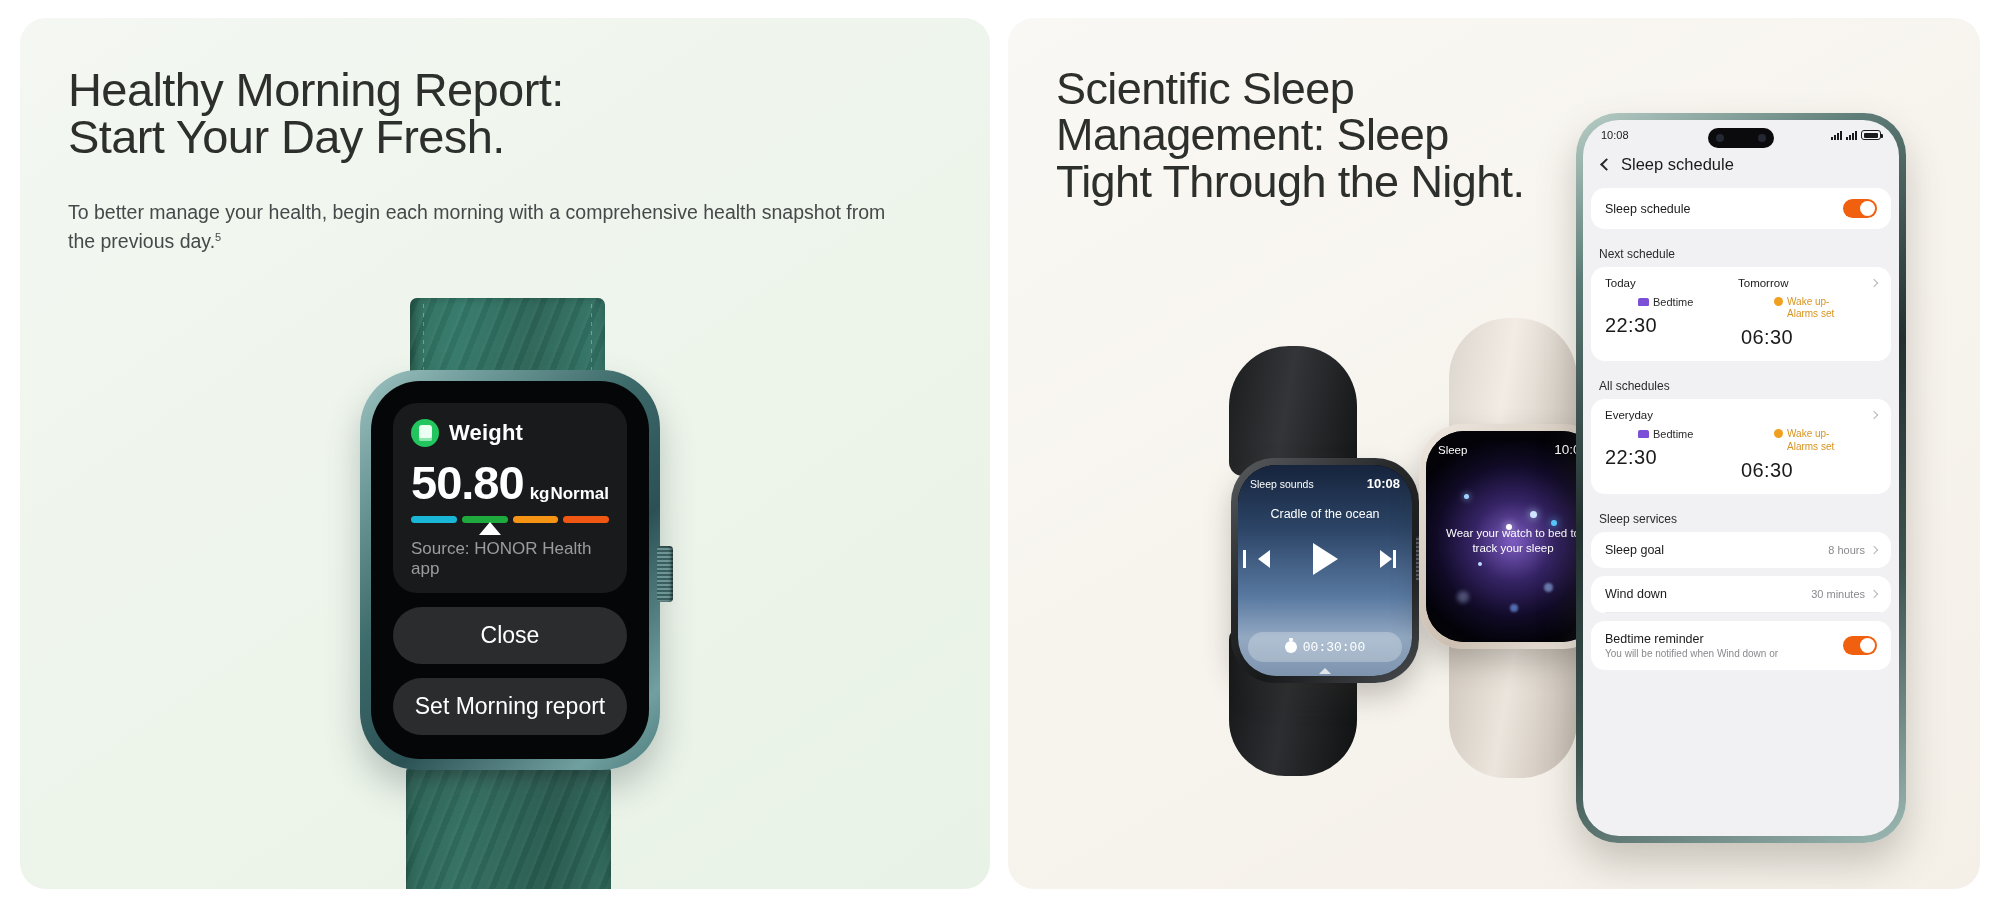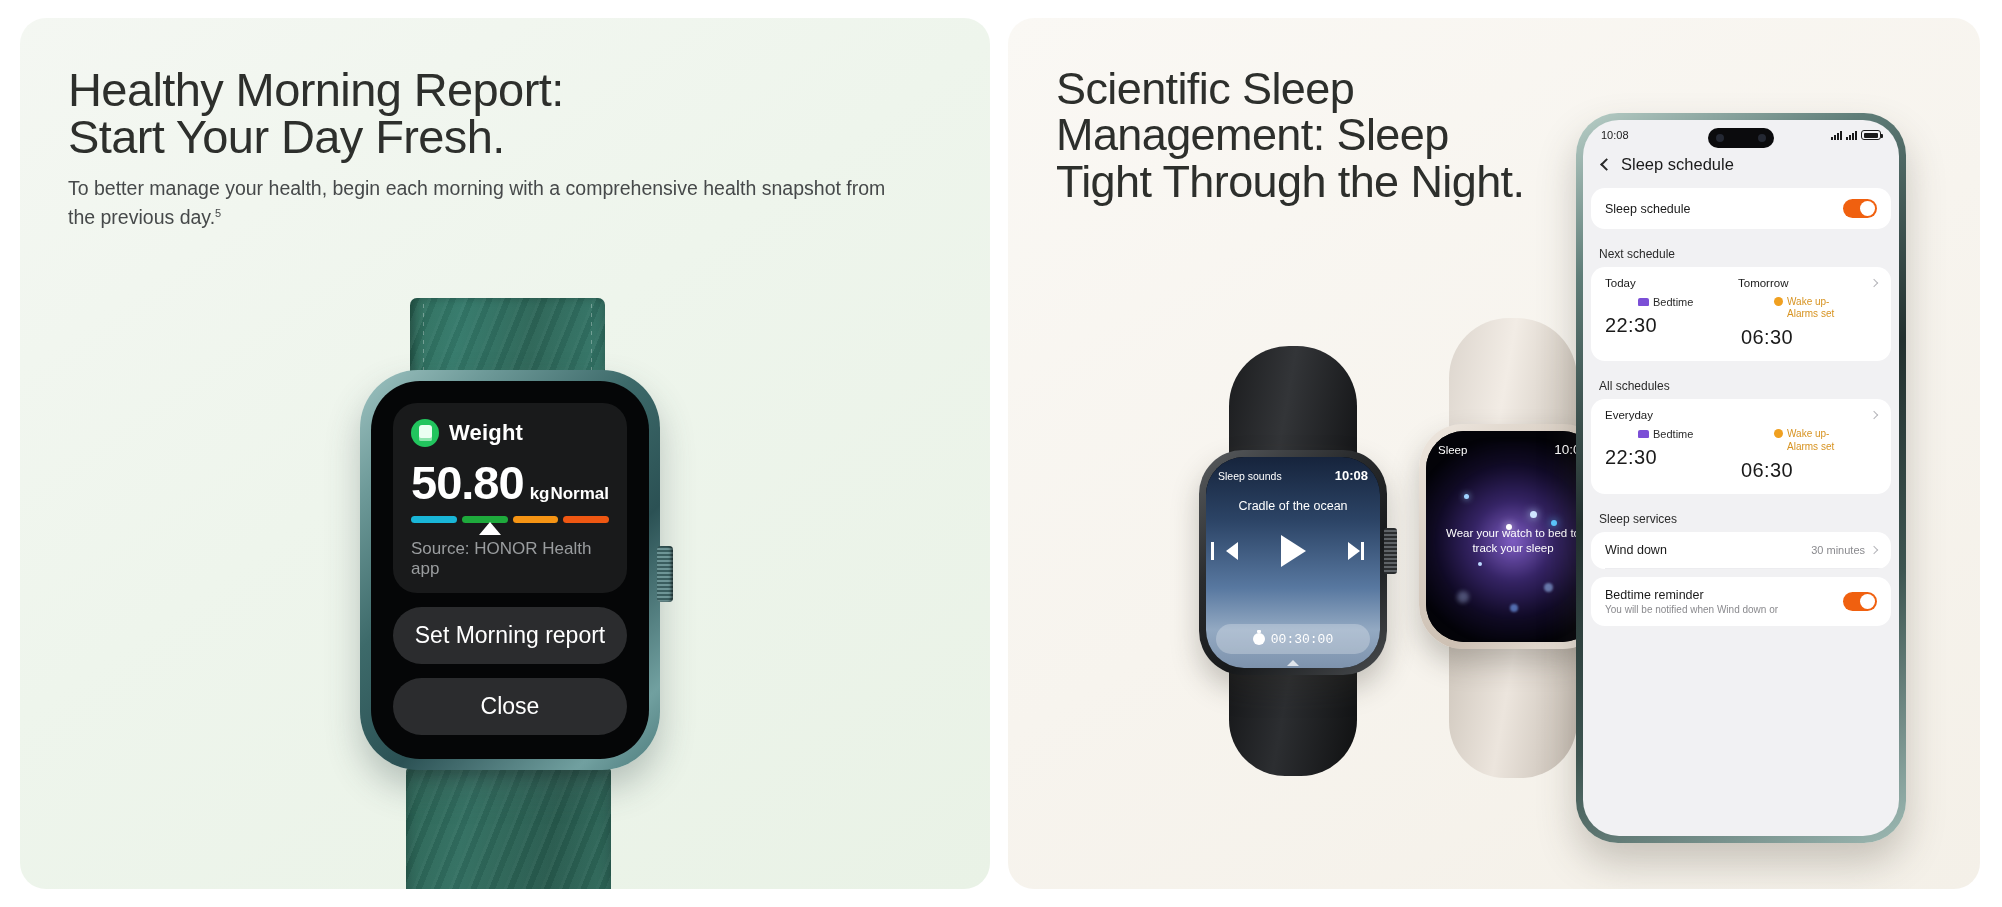--- a/index.html
+++ b/index.html
@@ -18,21 +18,21 @@
 
   .copy-left  { position: absolute; left: 48px; top: 48px; width: 830px; }
   .copy-right { position: absolute; left: 48px; top: 48px; width: 540px; }
 
   h1.headline {
     font-size: 47px; line-height: 1.0; font-weight: 400;
     color: #2d2f2c; letter-spacing: -0.6px; white-space: pre-line;
   }
   .panel-right h1.headline { font-size: 45px; line-height: 1.03; }
   p.subcopy {
-    margin-top: 14px; font-size: 19.5px; line-height: 1.48;
+    margin-top: 38px; font-size: 19.5px; line-height: 1.48;
     color: #46494a; font-weight: 400; white-space: pre-line;
   }
   p.subcopy sup { font-size: 11px; vertical-align: super; }
   .panel-right p.subcopy { margin-top: 22px; }
 
   
   .watch-wrap { position: absolute; left: 290px; top: 280px; width: 390px; height: 600px; }
   .strap-top {
     position: absolute; left: 100px; top: 0; width: 195px; height: 118px;
     background: linear-gradient(100deg,#2f6e5d 0%,#34796a 25%,#2c6557 60%,#35786a 100%);
@@ -117,21 +117,21 @@
   .rw-black .rw-strap-t { background: linear-gradient(100deg,#1b1c1e,#333538 45%,#141517); }
   .rw-black .rw-strap-b { background: linear-gradient(100deg,#141517,#2c2e31 45%,#0f1011); }
   .rw-cream .rw-strap-t { background: linear-gradient(100deg,#dcd5cd,#f2ece5 45%,#cdc5bb); }
   .rw-cream .rw-strap-b { background: linear-gradient(100deg,#cfc7bd,#ece5dd 45%,#c3bab0); }
 
   .rw-case {
     position:absolute; left: 50%; transform: translateX(-50%);
     width: 188px; height: 225px; border-radius: 44px; padding: 7px;
     box-shadow: 0 14px 28px rgba(50,45,40,.26);
   }
-  .rw-black .rw-case { top: 104px; background: linear-gradient(140deg,#5a5d60,#2a2c2e 35%,#17191b 65%,#4a4d50); }
+  .rw-black .rw-case { top: 112px; background: linear-gradient(140deg,#5a5d60,#2a2c2e 35%,#17191b 65%,#4a4d50); margin-left: 32px; }
   .rw-cream .rw-case { top: 106px; background: linear-gradient(140deg,#efe8e0,#d9cfc4 35%,#cdc0b3 65%,#f0e9e1); }
   .rw-screen { position:absolute; inset:7px; border-radius: 38px; overflow:hidden; background:#000; }
   .rw-crown {
     position:absolute; right:-10px; top: 78px; width: 13px; height: 46px; border-radius:3px;
   }
   .rw-black .rw-crown { background: repeating-linear-gradient(180deg,#2a2c2e 0 2px,#5f6367 2px 4px); }
   .rw-cream .rw-crown { background: repeating-linear-gradient(180deg,#b9ada0 0 2px,#efe6db 2px 4px); }
 
   
   .ss-screen {
@@ -268,22 +268,22 @@
             <div class="w-bar">
               <span style="background:#19b6d8"></span>
               <span style="background:#1eaa3c"></span>
               <span style="background:#f59414"></span>
               <span style="background:#ef5712"></span>
               <div class="w-marker"></div>
             </div>
             <div class="w-source">Source: HONOR Health app</div>
           </div>
 
+          <div class="w-btn">Close</div>
           <div class="w-btn">Set Morning report</div>
-          <div class="w-btn">Close</div>
 
         </div>
       </div>
     </div>
   </div>
 
   <div class="panel panel-right">
 
     <div class="copy-right">
       <h1 class="headline">Scientific Sleep
@@ -448,20 +448,29 @@
 Alarms set</span>
                   </div>
                   <div class="sched-time">06:30</div>
                 </div>
               </div>
             </div>
           </div>
 
           <div class="ph-section-title">Sleep services</div>
 
+          <div class="ph-group">
+            <div class="ph-row">
+              <span class="ph-row-label">Sleep goal</span>
+              <span class="ph-row-right">
+                <span class="ph-row-value">8 hours</span>
+                <span class="chev-r"></span>
+              </span>
+            </div>
+          </div>
 
           <div class="ph-group">
             <div class="ph-row">
               <span class="ph-row-label">Wind down</span>
               <span class="ph-row-right">
                 <span class="ph-row-value">30 minutes</span>
                 <span class="chev-r"></span>
               </span>
             </div>
             <div class="sep"></div>

